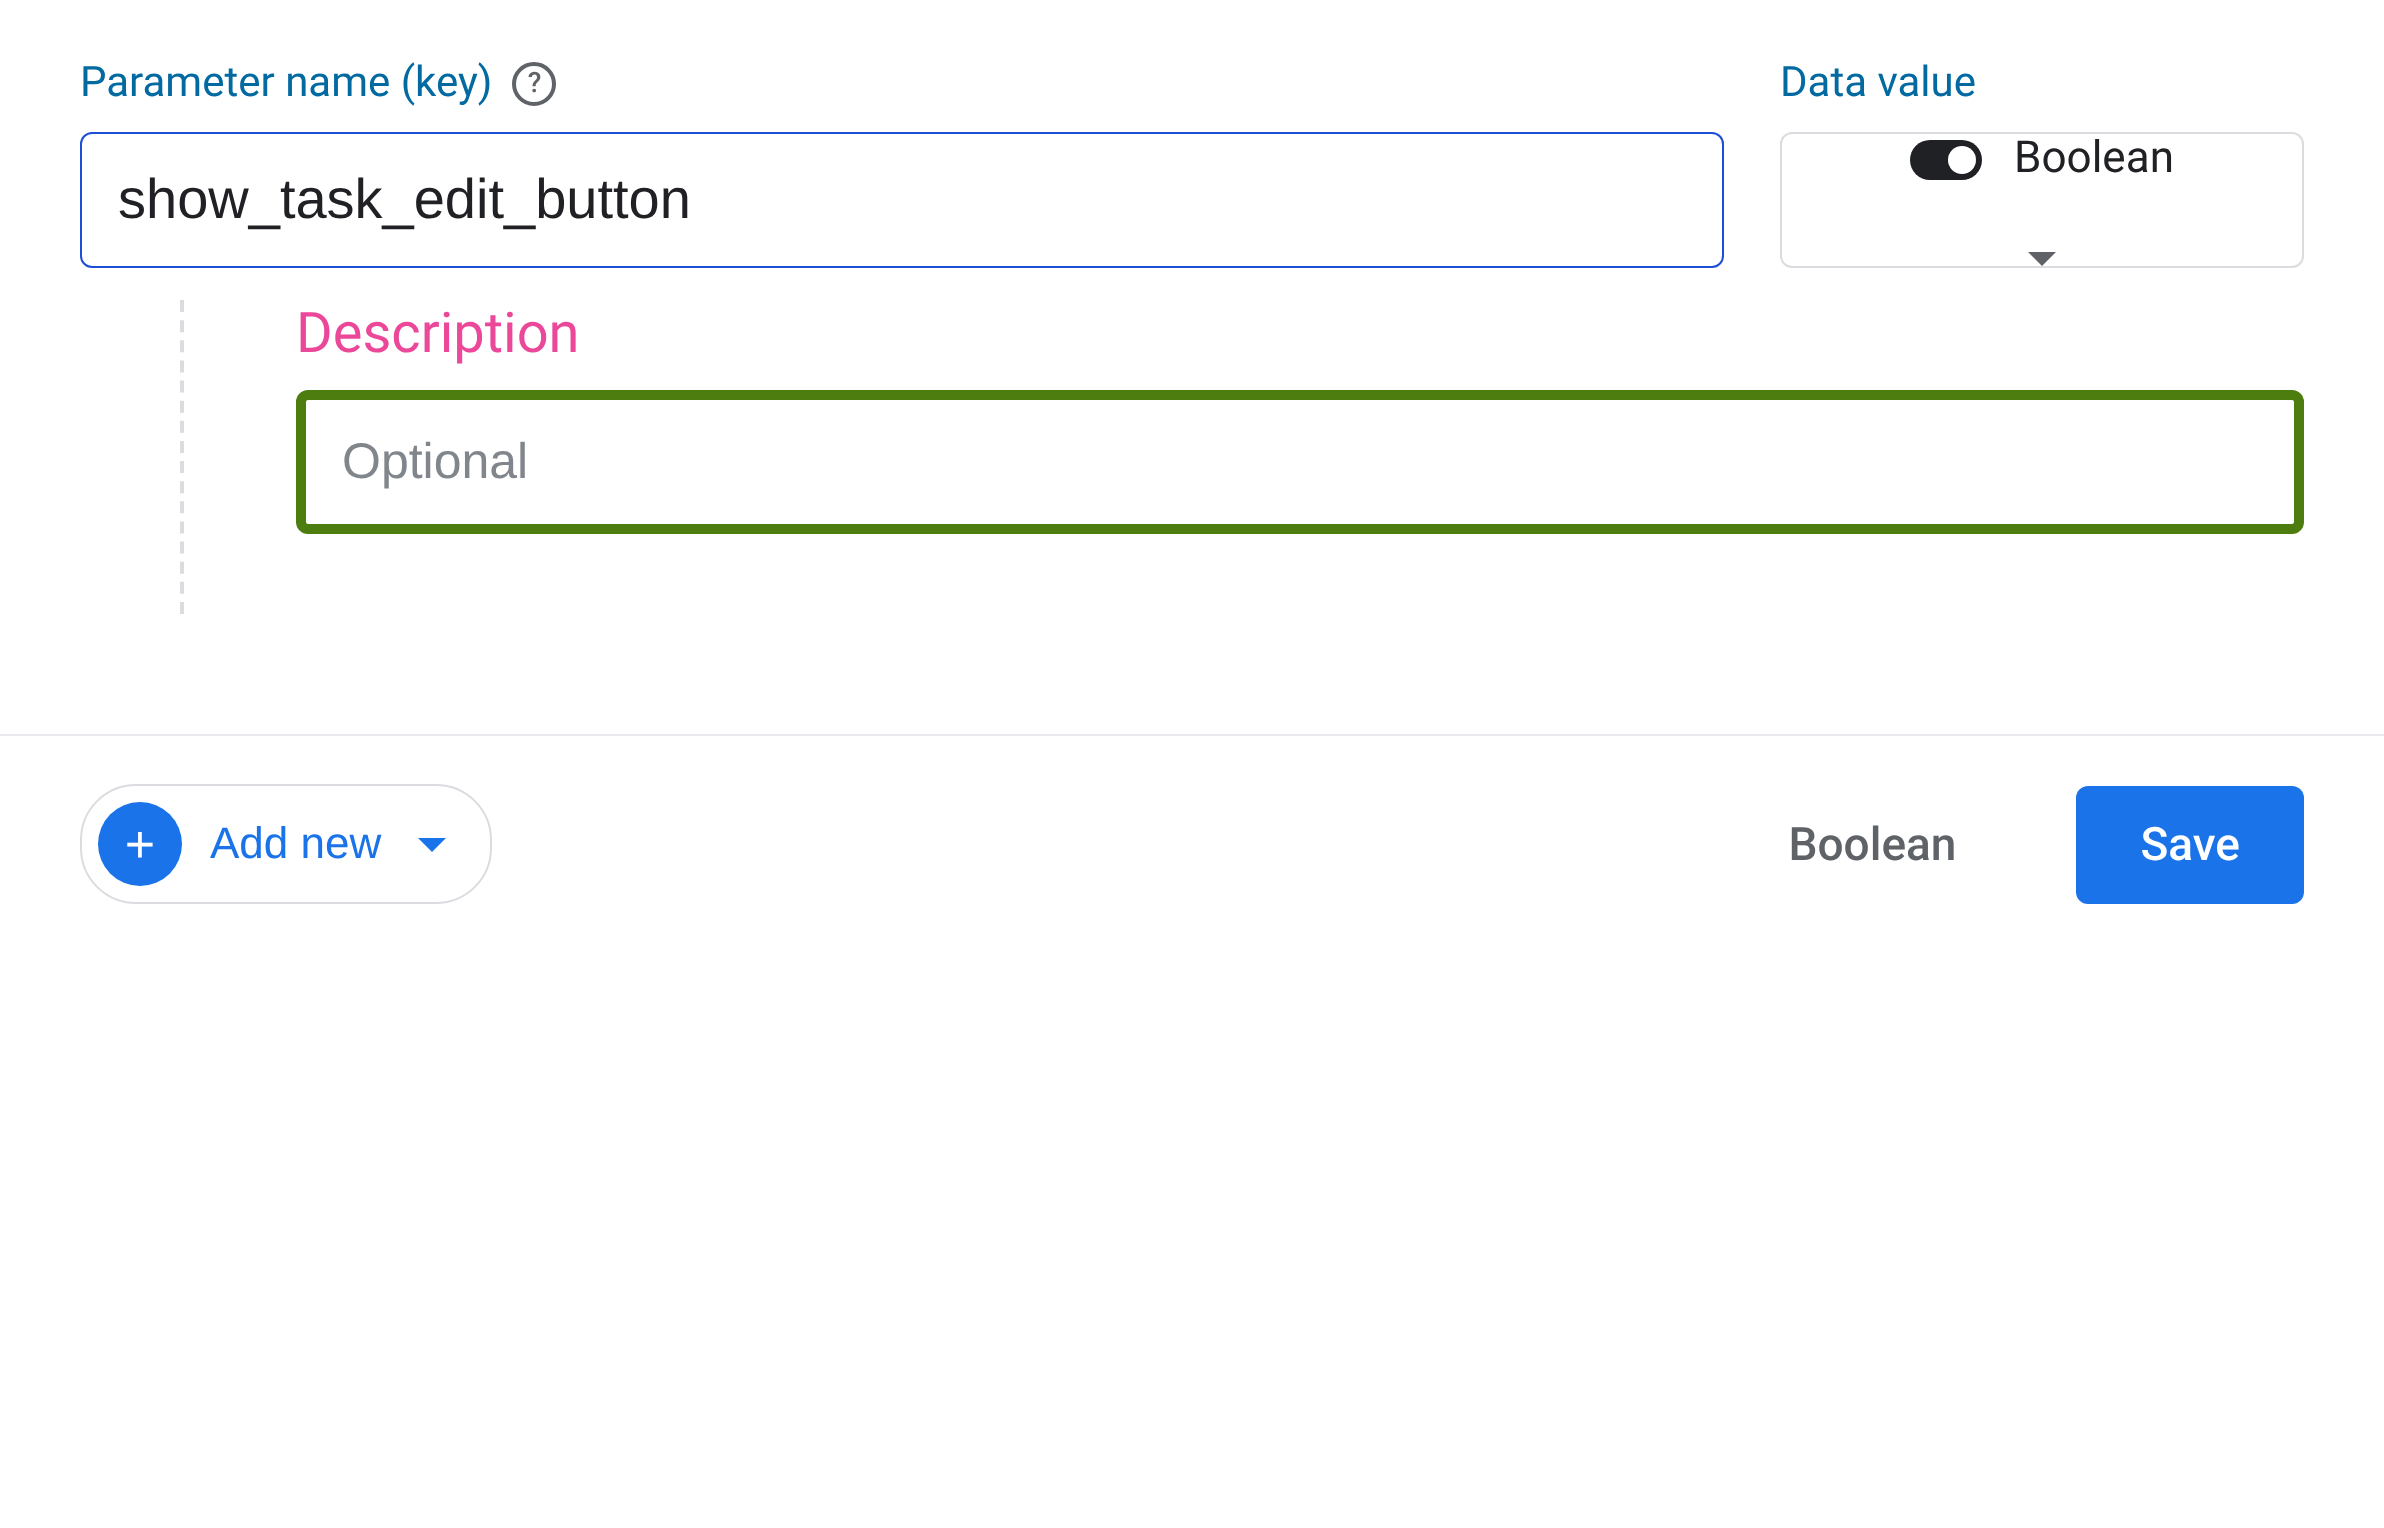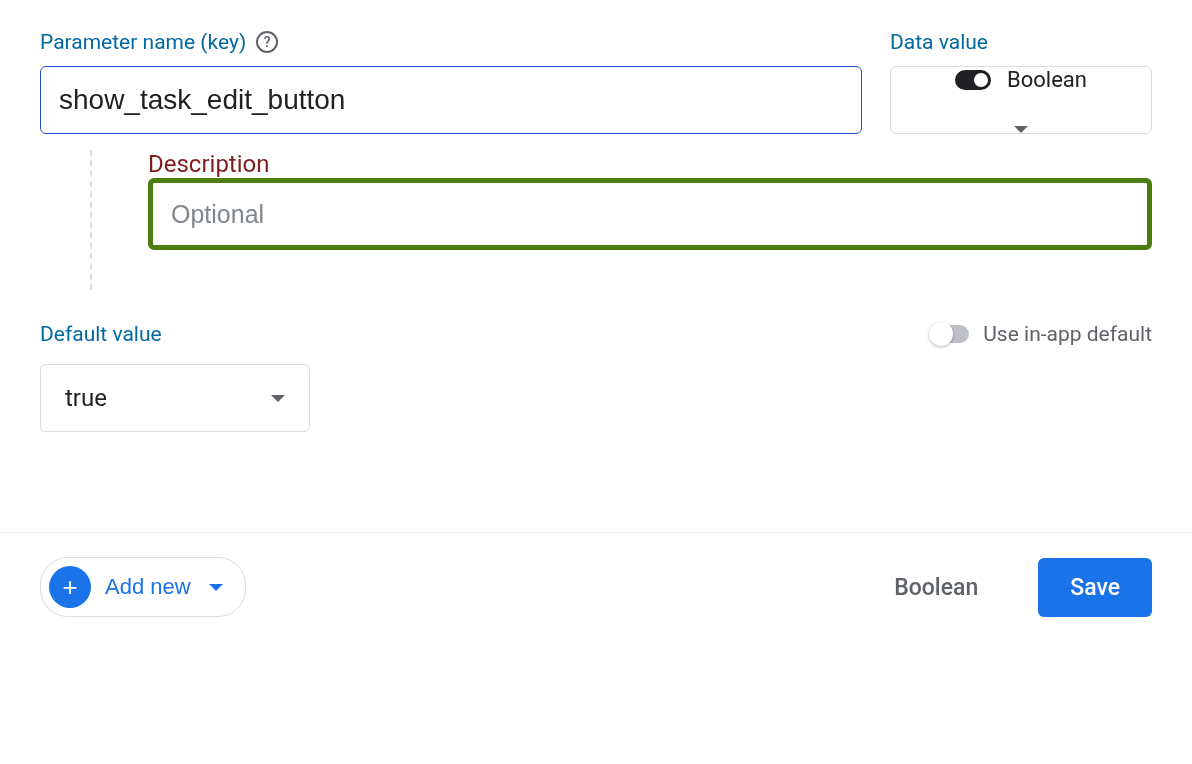--- a/index.html
+++ b/index.html
@@ -121,22 +121,23 @@
       position: absolute;
       left: 50px;
       top: 0;
       bottom: -40px;
       border-left: 2px dashed #dadce0;
     }
     .desc-inner {
       padding-left: 58px;
     }
     .desc-label {
-      font-size: 24px;
-      color: #7f1d1d;
+      font-size: 28px;
+      color: #ec4899;
+      margin-bottom: 12px;
     }
     .desc-input {
       width: 100%;
       height: 72px;
       border: 5px solid #4d7c0f;
       border-radius: 6px;
       padding: 0 18px;
       font-size: 25px;
       color: #202124;
       outline: none;
@@ -291,33 +292,20 @@
     </div>
   </div>
 
   <div class="desc-section">
     <div class="desc-inner">
       <div class="desc-label">Description</div>
       <input class="desc-input" type="text" placeholder="Optional" style="">
     </div>
   </div>
 
-  <div class="default-section">
-    <div class="default-row">
-      <span class="label">Default value</span>
-      <div class="switch-group">
-        <div class="switch"></div>
-        <span class="switch-label">Use in-app default</span>
-      </div>
-    </div>
-    <div class="default-select">
-      <span class="default-value">true</span>
-      <span class="dropdown-arrow"></span>
-    </div>
-  </div>
 </div>
 
 <div class="footer">
   <button class="add-new-btn">
     <span class="plus-circle">+</span>
     <span>Add new</span>
     <span class="add-new-arrow"></span>
   </button>
   <div class="footer-right">
     <button class="cancel-btn">Boolean</button>

